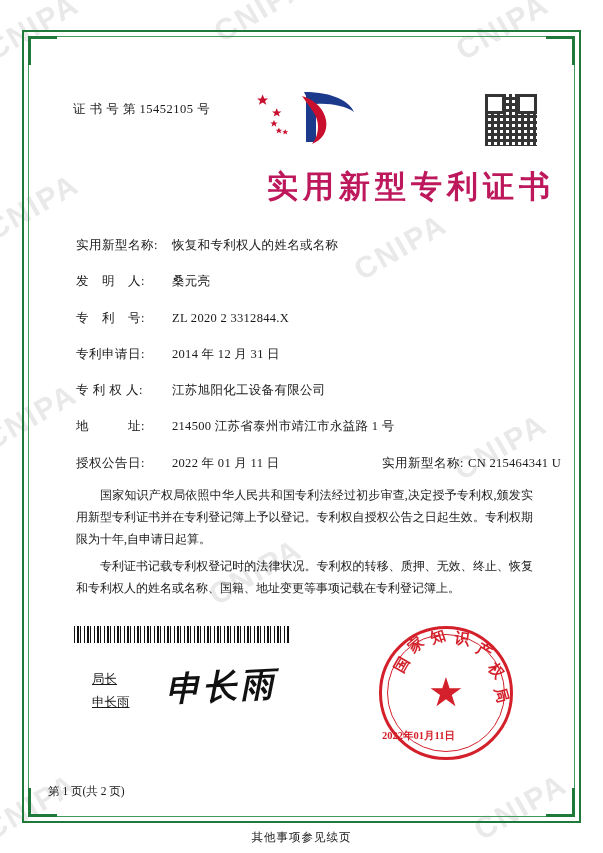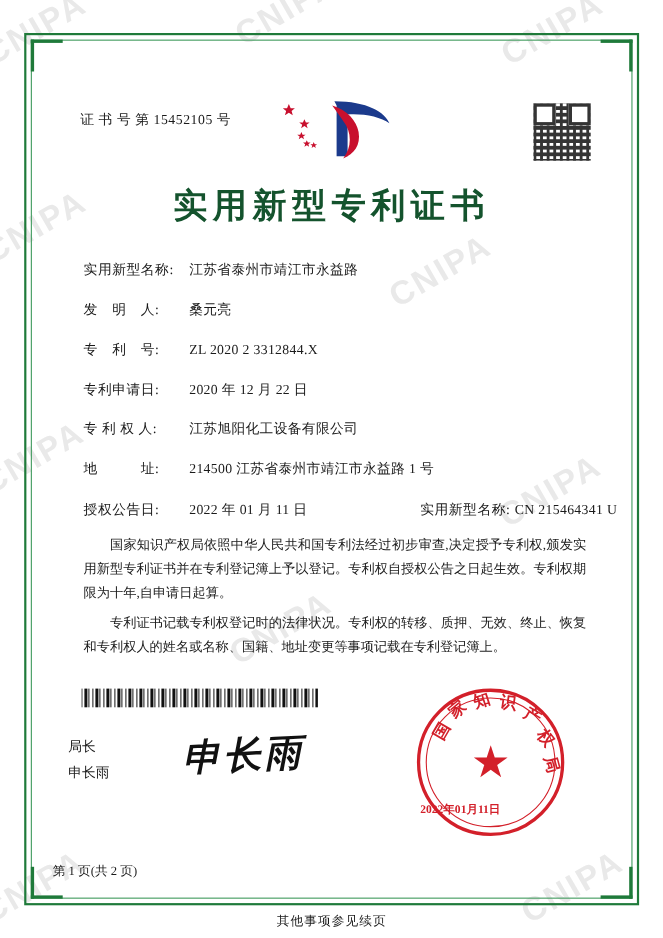--- a/index.html
+++ b/index.html
@@ -119,25 +119,25 @@
     transform: translateX(-50%);
     width: 120px;
     height: 62px;
   }
 
   .title {
     position: absolute;
     left: 0;
     right: 0;
     top: 110px;
-    text-align: center;
+    text-align: right;
     font-size: 31px;
     font-weight: 700;
     letter-spacing: 5px;
-    color: #14532d;
+    color: #be185d;
     font-family: "DejaVu Serif", "Liberation Serif", serif;
   }
 
   .fields {
     position: absolute;
     left: 28px;
     right: 18px;
     top: 178px;
     font-size: 12.5px;
     line-height: 1.9;
@@ -187,24 +187,25 @@
     width: 215px;
     height: 17px;
     background-image: repeating-linear-gradient(90deg,
       #111 0 1px, transparent 1px 3px, #111 3px 5px, transparent 5px 6px,
       #111 6px 7px, transparent 7px 10px);
     background-size: 10px 100%;
   }
 
   .sig-block {
     position: absolute;
-    left: 14px;
+    left: 44px;
     top: 612px;
     font-size: 12.5px;
     line-height: 1.8;
+    text-decoration: underline;
   }
 
   .handwriting {
     position: absolute;
     left: 118px;
     top: 608px;
     font-family: "DejaVu Serif", serif;
     font-size: 34px;
     font-style: italic;
     font-weight: 700;
@@ -327,33 +328,33 @@
         <polygon points="38,22 40.2,27 45.6,27 41.2,30.2 42.8,35.3 38,32.2 33.2,35.3 34.8,30.2 30.4,27 35.8,27" transform="scale(0.4) translate(70,86)"></polygon>
       </g>
     </svg>
   </div>
 
   <div class="title">实用新型专利证书</div>
 
   <div class="fields">
     <div class="field-row">
       <div class="field-label">实用新型名称:</div>
-      <div class="field-value">江苏省泰州市靖江市永益路</div>
+      <div class="field-value">恢复和专利权人的姓名或名称</div>
     </div>
     <div class="field-row">
       <div class="field-label">发　明　人:</div>
       <div class="field-value">桑元亮</div>
     </div>
     <div class="field-row">
       <div class="field-label">专　利　号:</div>
       <div class="field-value">ZL 2020 2 3312844.X</div>
     </div>
     <div class="field-row">
       <div class="field-label">专利申请日:</div>
-      <div class="field-value">2020 年 12 月 22 日</div>
+      <div class="field-value">2014 年 12 月 31 日</div>
     </div>
     <div class="field-row">
       <div class="field-label">专 利 权 人:</div>
       <div class="field-value">江苏旭阳化工设备有限公司</div>
     </div>
     <div class="field-row">
       <div class="field-label">地　　　址:</div>
       <div class="field-value">214500 江苏省泰州市靖江市永益路 1 号</div>
     </div>
     <div class="field-row dual">

